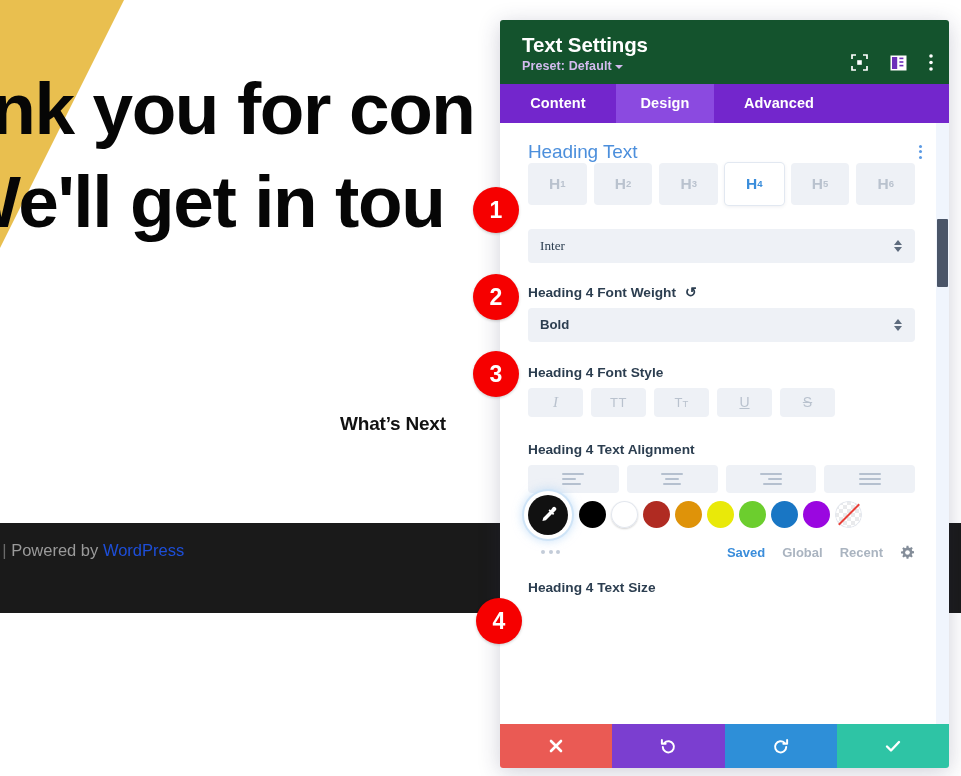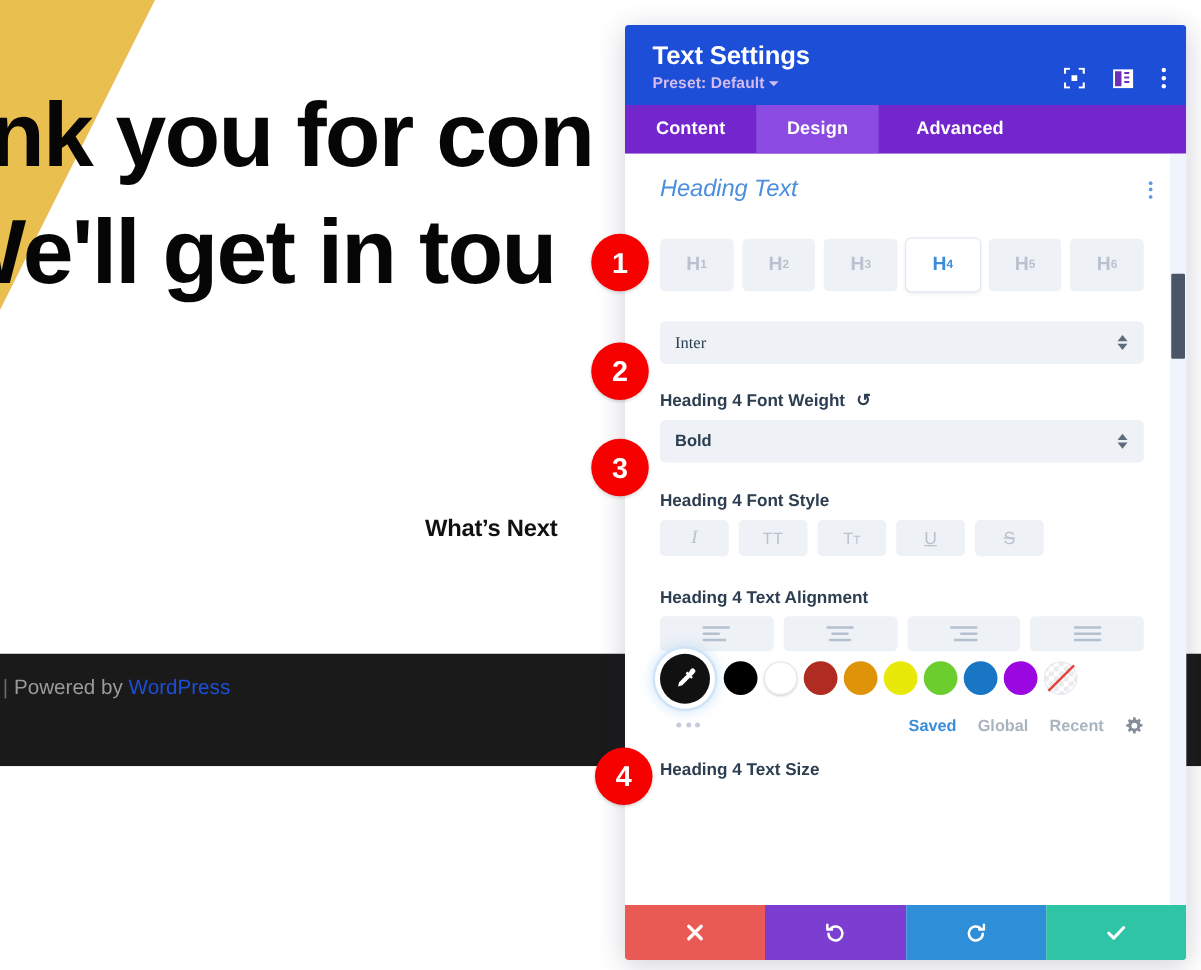--- a/index.html
+++ b/index.html
@@ -47,21 +47,21 @@
     position:absolute; left:500px; top:20px;
     width:449px; height:748px;
     background:#ffffff;
     border-radius:3px;
     box-shadow:0 4px 22px rgba(40,40,80,0.22);
     overflow:hidden;
     display:flex; flex-direction:column;
   }
 
   .panel-header {
-    background:#1d4ed8; padding:13px 22px 11px 22px;
+    background:#14532d; padding:13px 22px 11px 22px;
     position:relative; flex:0 0 auto;
   }
   .panel-title {
     color:#ffffff; font-size:20.5px; font-weight:bold;
     letter-spacing:-0.1px; line-height:1.15;
   }
   .panel-preset {
     color:#d3bbee; font-size:12.5px; font-weight:bold;
     margin-top:2px; letter-spacing:0.1px;
   }
@@ -75,41 +75,40 @@
     display:flex; align-items:center; gap:22px;
   }
   .hicon { cursor:pointer; line-height:0; }
 
   .tabs { display:flex; background:#7326cc; flex:0 0 auto; }
   .tab {
     padding:11px 0 12px 0; color:#ffffff; font-size:14.5px;
     font-weight:bold; text-align:center; cursor:pointer;
     letter-spacing:0.1px;
   }
-  .tab-0 { width:105px; }
+  .tab-0 { width:116px; }
   .tab-1 { width:98px; }
   .tab-2 { width:130px; }
   .tab.active { background:#8b4ae0; }
 
   .panel-body {
     flex:1 1 auto; position:relative; overflow:hidden; background:#ffffff;
   }
   .scroll-track {
     position:absolute; right:0; top:0; width:13px; height:100%;
     background:#f0f5fd;
   }
   .scroll-thumb {
     position:absolute; right:1px; top:96px; width:11px; height:68px;
     background:#4a5568; border-radius:1px; cursor:pointer;
   }
 
   .section-head {
     display:flex; align-items:center; justify-content:space-between;
-    padding:18px 24px 28px 28px;
-    font-style:italic;
+    padding:18px 24px 0 28px;
   }
   .section-title { color:#4c8fdc; font-size:19px; letter-spacing:-0.1px; }
   .kebab { display:flex; flex-direction:column; gap:2.5px; cursor:pointer; padding:3px; }
   .kebab i { width:3px; height:3px; border-radius:50%; background:#5b9ae4; display:block; }
 
   .field { padding:0 34px 0 28px; }
   .field-label {
     font-size:13.7px; color:#2c3e50; font-weight:600;
     margin-bottom:8px; display:flex; align-items:center; gap:9px;
   }

